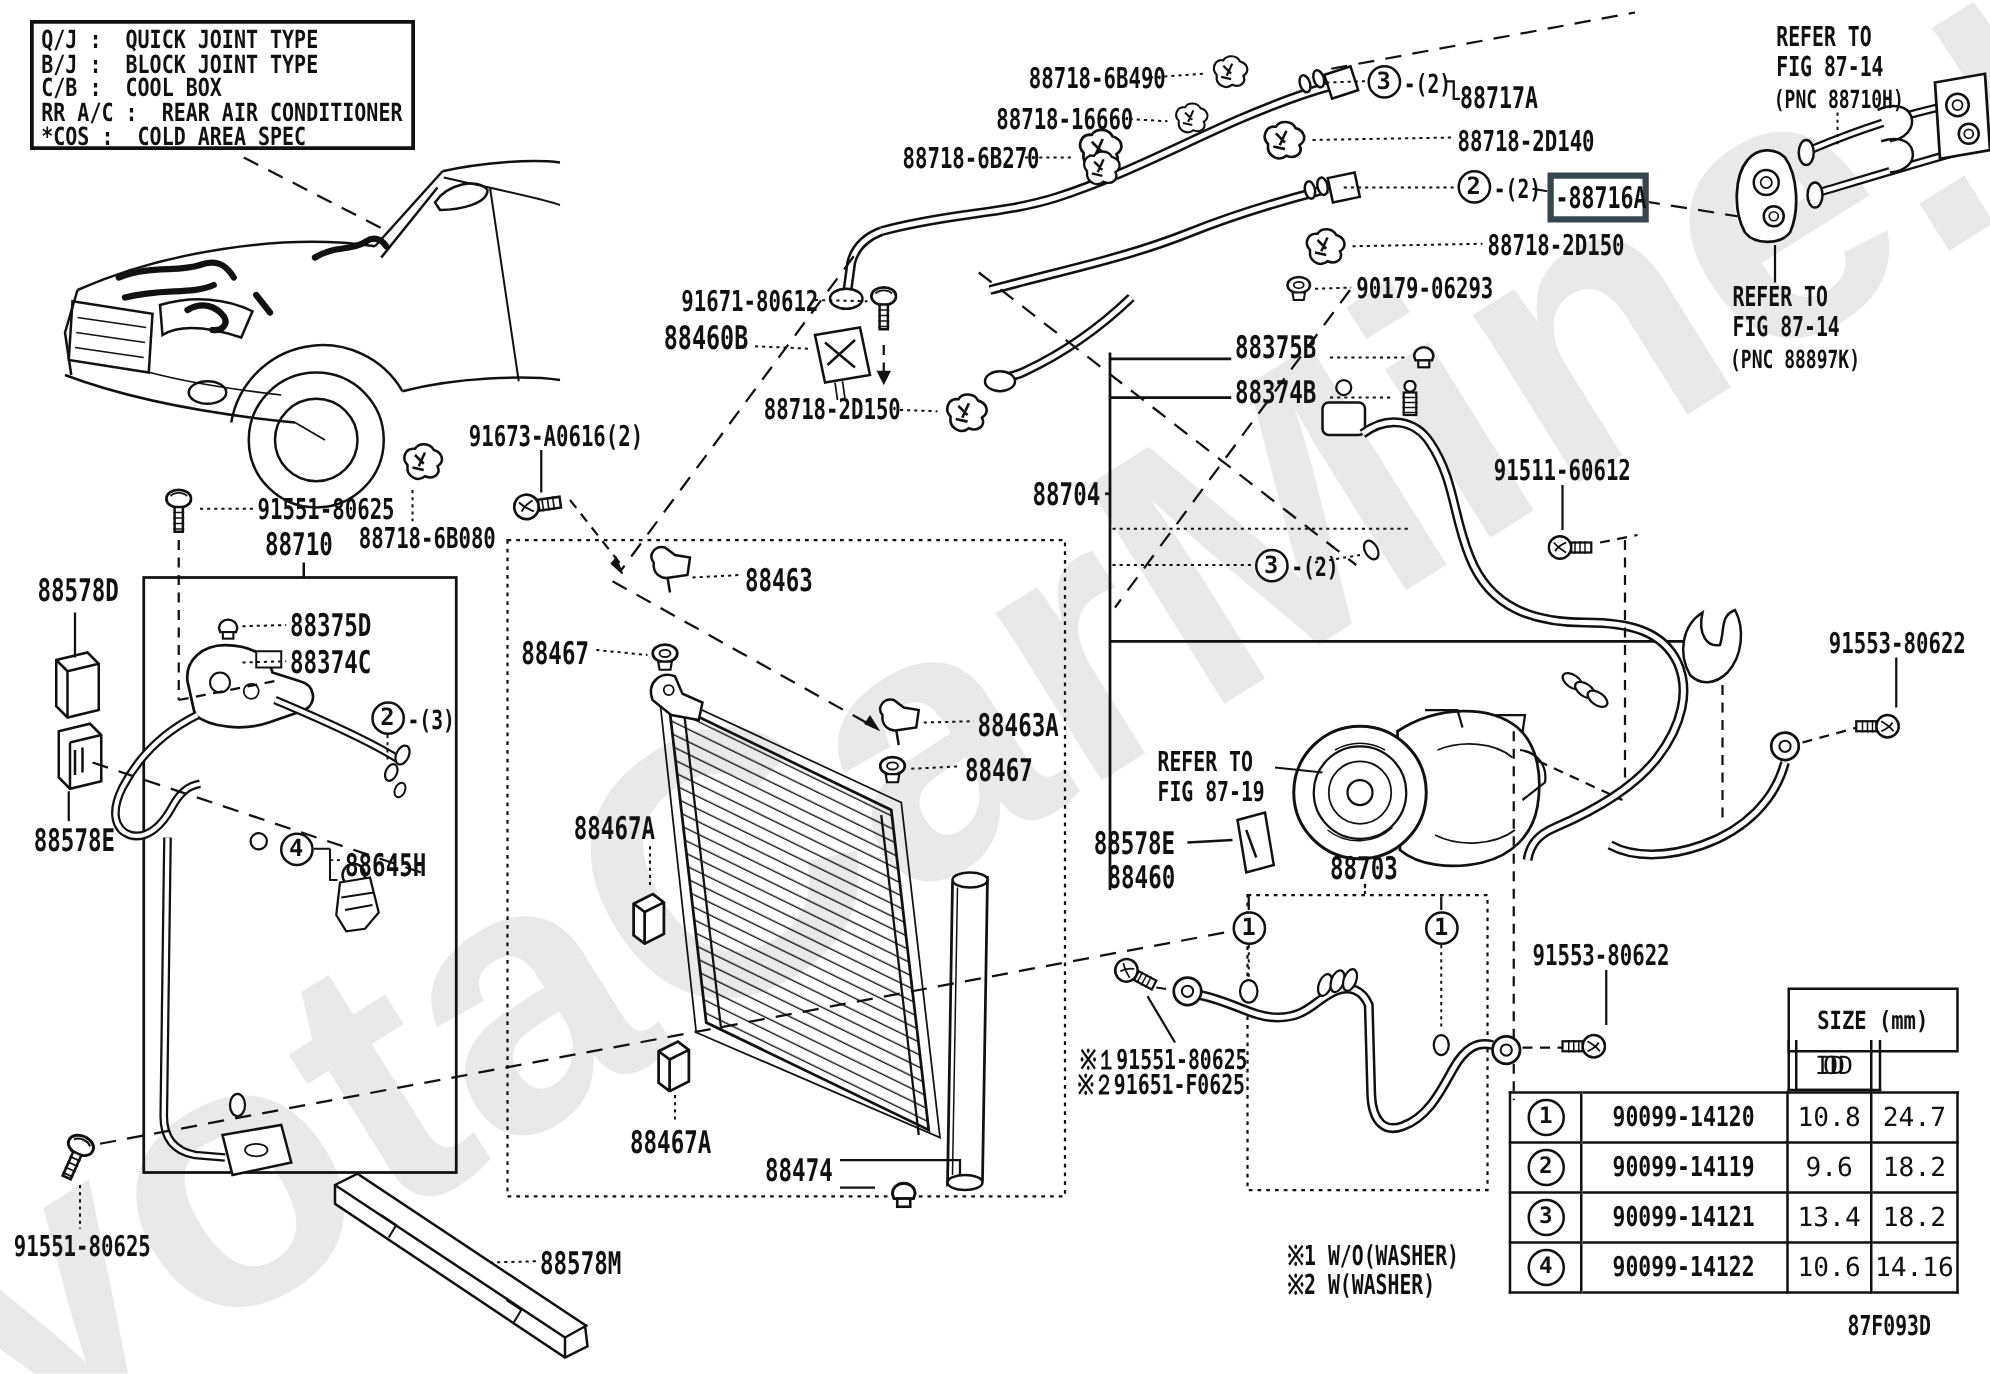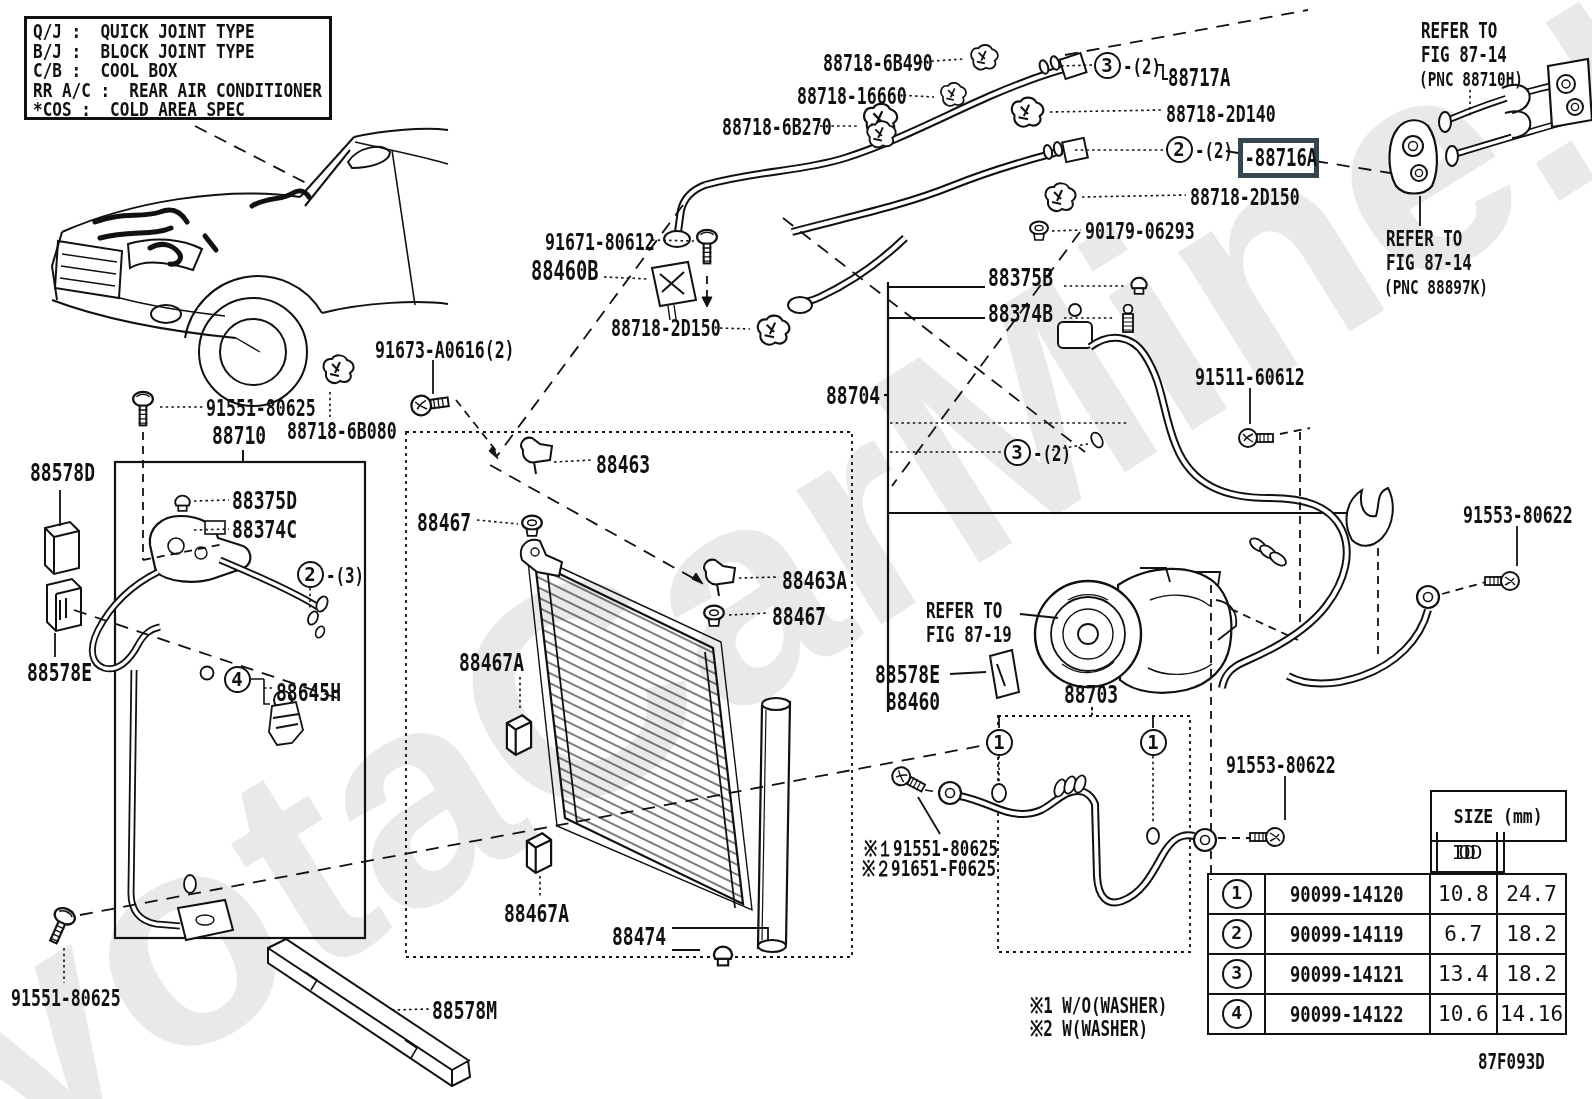--- a/index.html
+++ b/index.html
@@ -496,21 +496,21 @@
         <tbody>
           <tr>
             <td class="c-num"><span class="mini-circ">1</span></td>
             <td class="c-part"><span>90099-14120</span></td>
             <td class="c-id">10.8</td>
             <td class="c-od">24.7</td>
           </tr>
           <tr>
             <td class="c-num"><span class="mini-circ">2</span></td>
             <td class="c-part"><span>90099-14119</span></td>
-            <td class="c-id">6.7</td>
+            <td class="c-id">9.6</td>
             <td class="c-od">18.2</td>
           </tr>
           <tr>
             <td class="c-num"><span class="mini-circ">3</span></td>
             <td class="c-part"><span>90099-14121</span></td>
             <td class="c-id">13.4</td>
             <td class="c-od">18.2</td>
           </tr>
           <tr>
             <td class="c-num"><span class="mini-circ">4</span></td>

